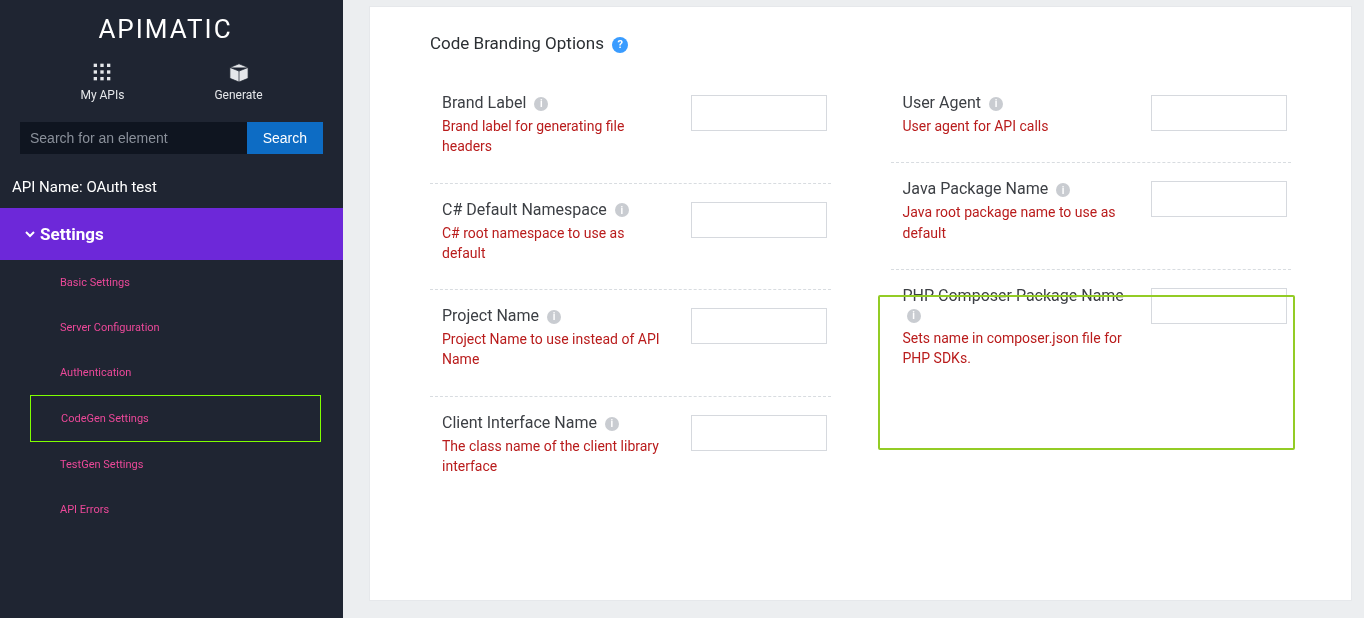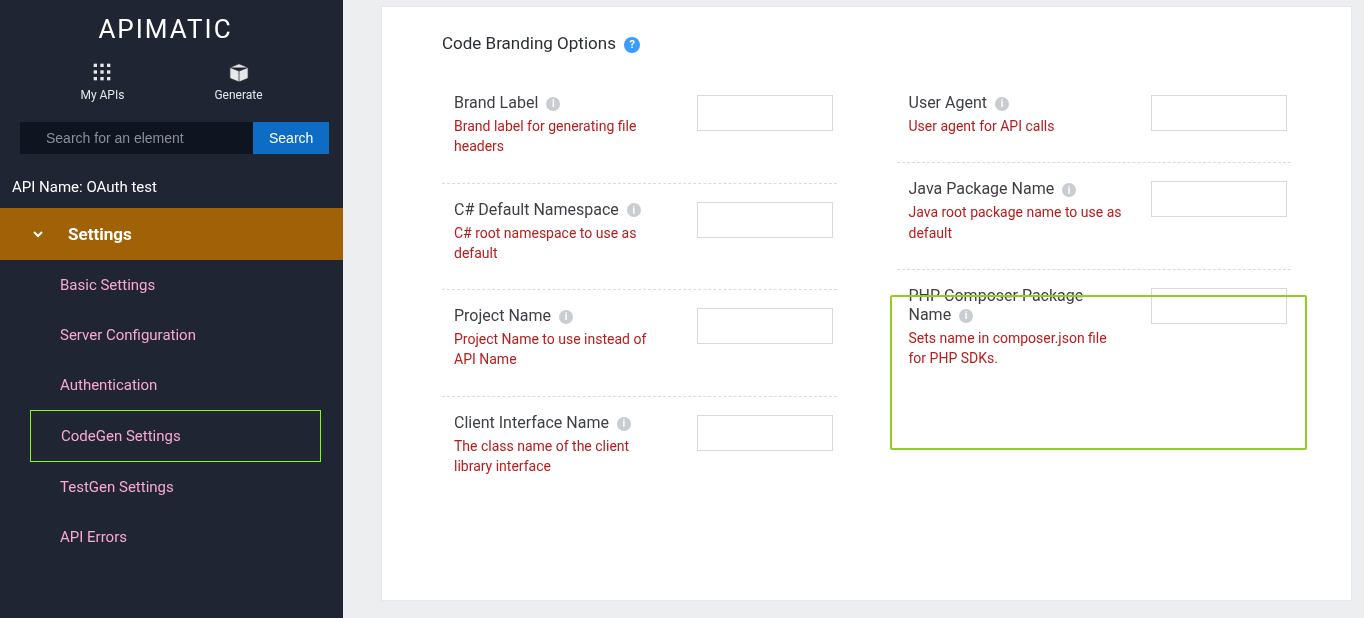--- a/index.html
+++ b/index.html
@@ -7,35 +7,35 @@
 .app { display: flex; height: 100%; }
 
 
 .sidebar { width: 343px; background: #1f2532; color: #e5e7ea; display: flex; flex-direction: column; }
 .brand { text-align: center; padding: 14px 12px 0 0; font-size: 26px; font-weight: 400; letter-spacing: 2px; color: #fff; }
 .toprow { display: flex; justify-content: center; gap: 90px; padding: 18px 0 10px 0; }
 .topitem { display: flex; flex-direction: column; align-items: center; gap: 6px; font-size: 12px; color: #e5e7ea; cursor: pointer; }
 .topitem svg { fill: #e5e7ea; }
 
 .searchrow { display: flex; padding: 10px 20px 12px 20px; gap: 0; }
-.searchrow input { flex: 1; background: #0f1520; border: none; color: #aab0b9; padding: 8px 26px; font-size: 14px; outline: none; }
+.searchrow input { flex: 1; background: #0f1520; border: none; color: #aab0b9; padding: 8px 10px; font-size: 14px; outline: none; }
 .searchrow input::placeholder { color: #8a909a; }
 .searchbtn { background: #0d6cc4; color: #fff; border: none; padding: 0 16px; font-size: 14px; cursor: pointer; }
 
 .apiname { padding: 12px 12px; font-size: 15px; color: #fff; }
 .apiname b { font-weight: 400; text-align: center; }
 
-.section-header { display: flex; align-items: center; gap: 24px; padding: 16px 32px; background: #a16207; font-size: 17px; font-weight: 700; color: #fff; cursor: pointer; }
+.section-header { display: flex; align-items: center; gap: 4px; padding: 16px 24px; background: #6d28d9; font-size: 17px; font-weight: 700; color: #fff; cursor: pointer; }
 .chev { width: 12px; height: 12px; }
 
-.navitem { padding: 16px 28px 16px 60px; font-size: 15px; color: #f9a8d4; cursor: pointer; }
+.navitem { padding: 16px 28px 16px 60px; font-size: 11px; color: #ec4899; cursor: pointer; }
 .navitem.active { border: 1px solid #7fff00; background: #1f2532; margin: 0 22px 0 30px; padding: 16px 12px 16px 30px; }
 
 
-.main { flex: 1; padding: 0 12px 12px 24px; border-radius: 6px; }
+.main { flex: 1; padding: 0 12px 12px 12px; border-radius: 6px; }
 .panel { background: #fff; margin: 6px 0 0 14px; min-height: 595px; padding: 26px 60px 20px 60px; position: relative; border: 1px solid #e6e8eb; }
 .panel-title { font-size: 17px; color: #2b2f33; margin-bottom: 24px; }
 .help-badge { display: inline-flex; width: 16px; height: 16px; border-radius: 50%; background: #3a9cff; color: #fff; font-size: 11px; font-weight: 700; align-items: center; justify-content: center; margin-left: 4px; vertical-align: middle; }
 
 .grid { display: grid; grid-template-columns: 1fr 1fr; column-gap: 60px; }
 .field { display: flex; align-items: flex-start; padding: 16px 0 26px 0; border-bottom: 1px dashed #d8dce0; gap: 26px; }
 .field:last-child { border-bottom: none; }
 .labelcol { flex: 1; padding-left: 12px; }
 .label { font-size: 16px; color: #3c3f44; }
 .info-icon { display: inline-flex; width: 14px; height: 14px; border-radius: 50%; background: #c9ccd1; color: #fff; font-size: 10px; font-weight: 700; align-items: center; justify-content: center; margin-left: 4px; vertical-align: middle; }

